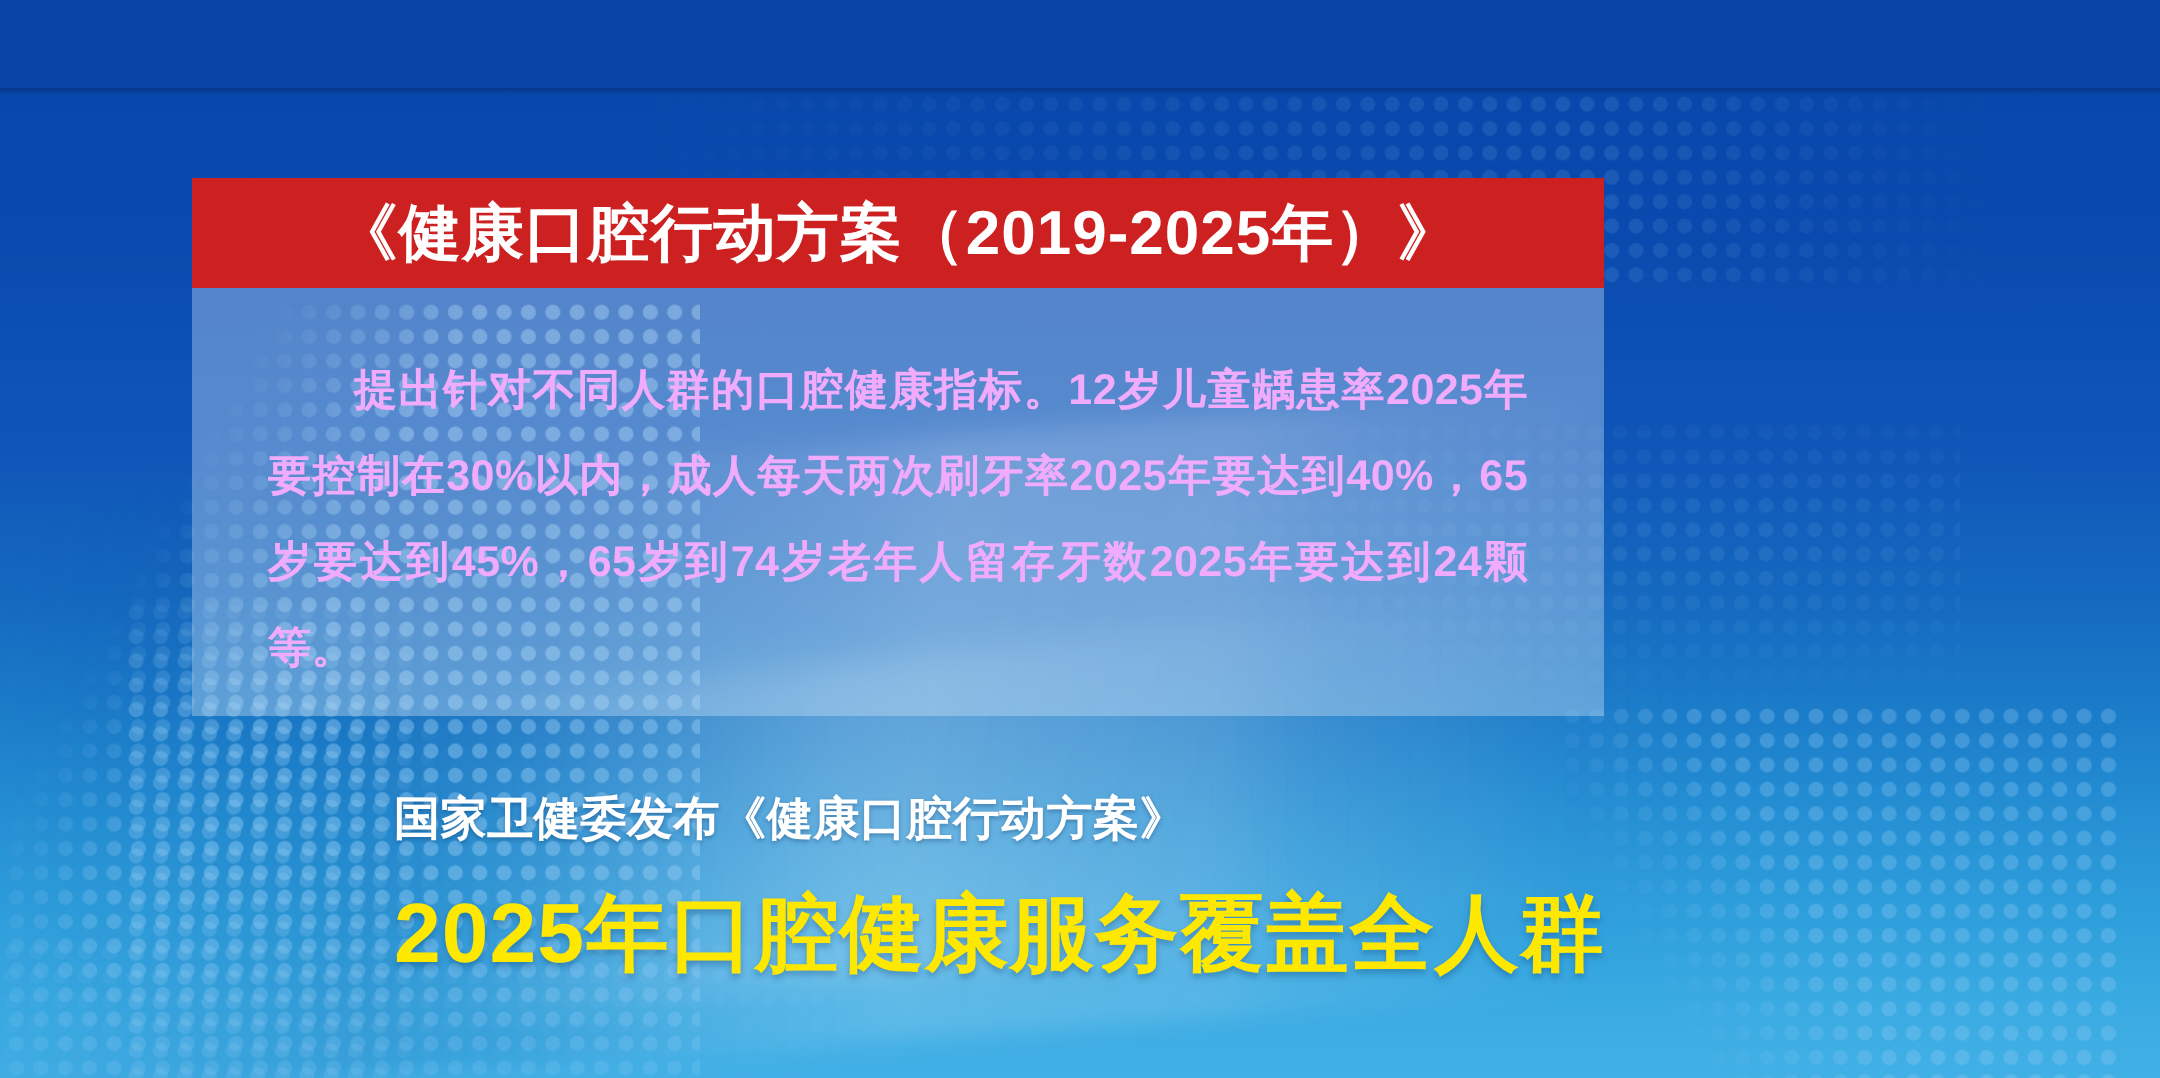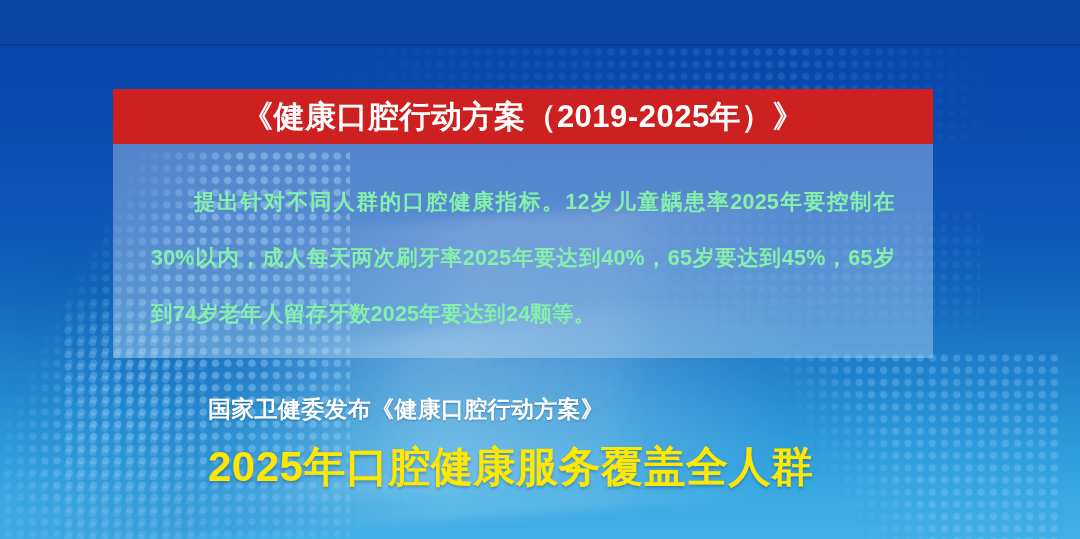--- a/index.html
+++ b/index.html
@@ -111,54 +111,54 @@
   .dots-f {
     left:0; top:470px; width:420px; height:80px;
     -webkit-mask-image:linear-gradient(to bottom, rgba(0,0,0,.6) 0%, rgba(0,0,0,0) 100%);
             mask-image:linear-gradient(to bottom, rgba(0,0,0,.6) 0%, rgba(0,0,0,0) 100%);
     opacity:.30;
   }
 
   
   .card {
     position:absolute;
-    left:113px; top:89px; width:820px;
+    left:96px; top:89px; width:706px;
   }
   .card-title {
     background:#cd2020;
     height:55px;
     display:flex; align-items:center; justify-content:center;
   }
   .card-title span {
     color:#ffffff;
     font-size:31px;
     font-weight:bold;
     letter-spacing:.5px;
     line-height:1;
   }
   .card-body {
     background:rgba(214,233,250,.36);
     height:214px;
     padding:30px 38px 0 38px;
   }
   .card-body p {
-    color:#86efac;
+    color:#f0abfc;
     font-size:21.5px;
     font-weight:bold;
-    line-height:56px;
+    line-height:43px;
     text-indent:2em;
     text-align:justify;
     text-justify:inter-ideograph;
     letter-spacing:.2px;
   }
 
   
   .caption {
     position:absolute;
-    left:208px; top:394px;
+    left:197px; top:394px;
     width:760px;
   }
   .caption-sub {
     color:#ffffff;
     font-size:23px;
     font-weight:bold;
     line-height:30px;
     letter-spacing:.3px;
     text-shadow:0 1px 2px rgba(0,40,90,.35);
   }

